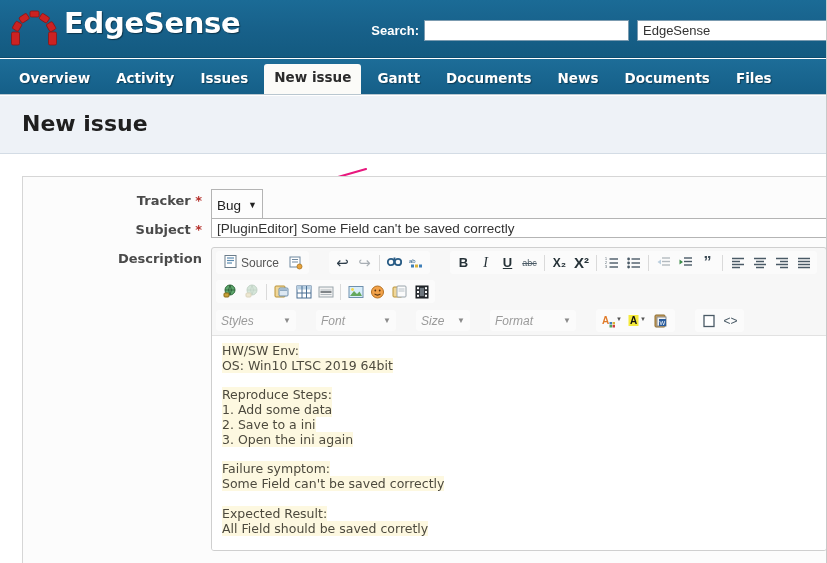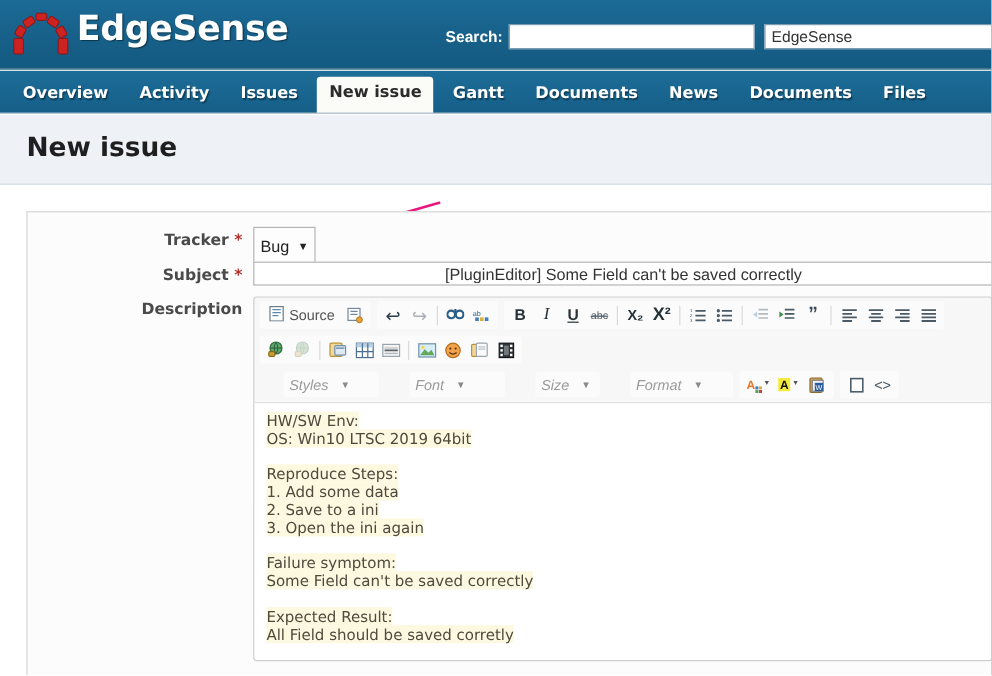--- a/index.html
+++ b/index.html
@@ -154,35 +154,34 @@
   .caret { font-size: 9px; color: #222; }
 
   .subject-input {
     width: 617px; height: 20px;
     border: 1px solid #b4b4b4;
     background: #ffffff;
     font-size: 13.5px; color: #333;
     padding: 1px 5px;
     font-family: "Liberation Sans", sans-serif;
     outline: none;
-    text-align: center;
   }
 
   
   .editor {
     width: 616px;
     border: 1px solid #cfcfcf;
     background: #f7f7f7;
     border-radius: 3px;
     overflow: hidden;
   }
   .tb-row {
     display: flex; align-items: center;
     padding: 3px 4px;
-    gap: 5px;
+    gap: 20px;
     flex-wrap: nowrap;
   }
   .tb-group {
     display: flex; align-items: center;
     background: #fbfbfb;
     border-radius: 3px;
     padding: 1px 3px;
     gap: 1px;
   }
   .btn {
@@ -192,26 +191,25 @@
     font-size: 12px; color: #3d4b56;
     position: relative;
   }
   .btn.wide { width: auto; padding: 0 5px; gap: 4px; font-size: 12px; color: #555; }
   .btn.dim { opacity: 0.4; }
   .sep { width: 1px; height: 16px; background: #dadada; margin: 0 3px; }
 
   .dd {
     height: 21px; min-width: 54px;
     background: #fbfbfb; border-radius: 3px;
-    display: flex; align-items: center; 
+    display: flex; align-items: center; justify-content: space-between;
     padding: 0 5px; gap: 10px;
     font-size: 12px; font-style: italic; color: #9a9a9a;
     cursor: pointer;
     font-family: "Liberation Sans", sans-serif;
-    margin-left: 20px;
   }
   .dd .caret2 { font-size: 8px; color: #8a8a8a; font-style: normal; }
   .dd.w1 { width: 80px; }
   .dd.w2 { width: 80px; }
   .dd.w3 { width: 54px; }
   .dd.w4 { width: 86px; }
 
   .editor-body {
     background: #ffffff;
     padding: 8px 10px 0 10px;

